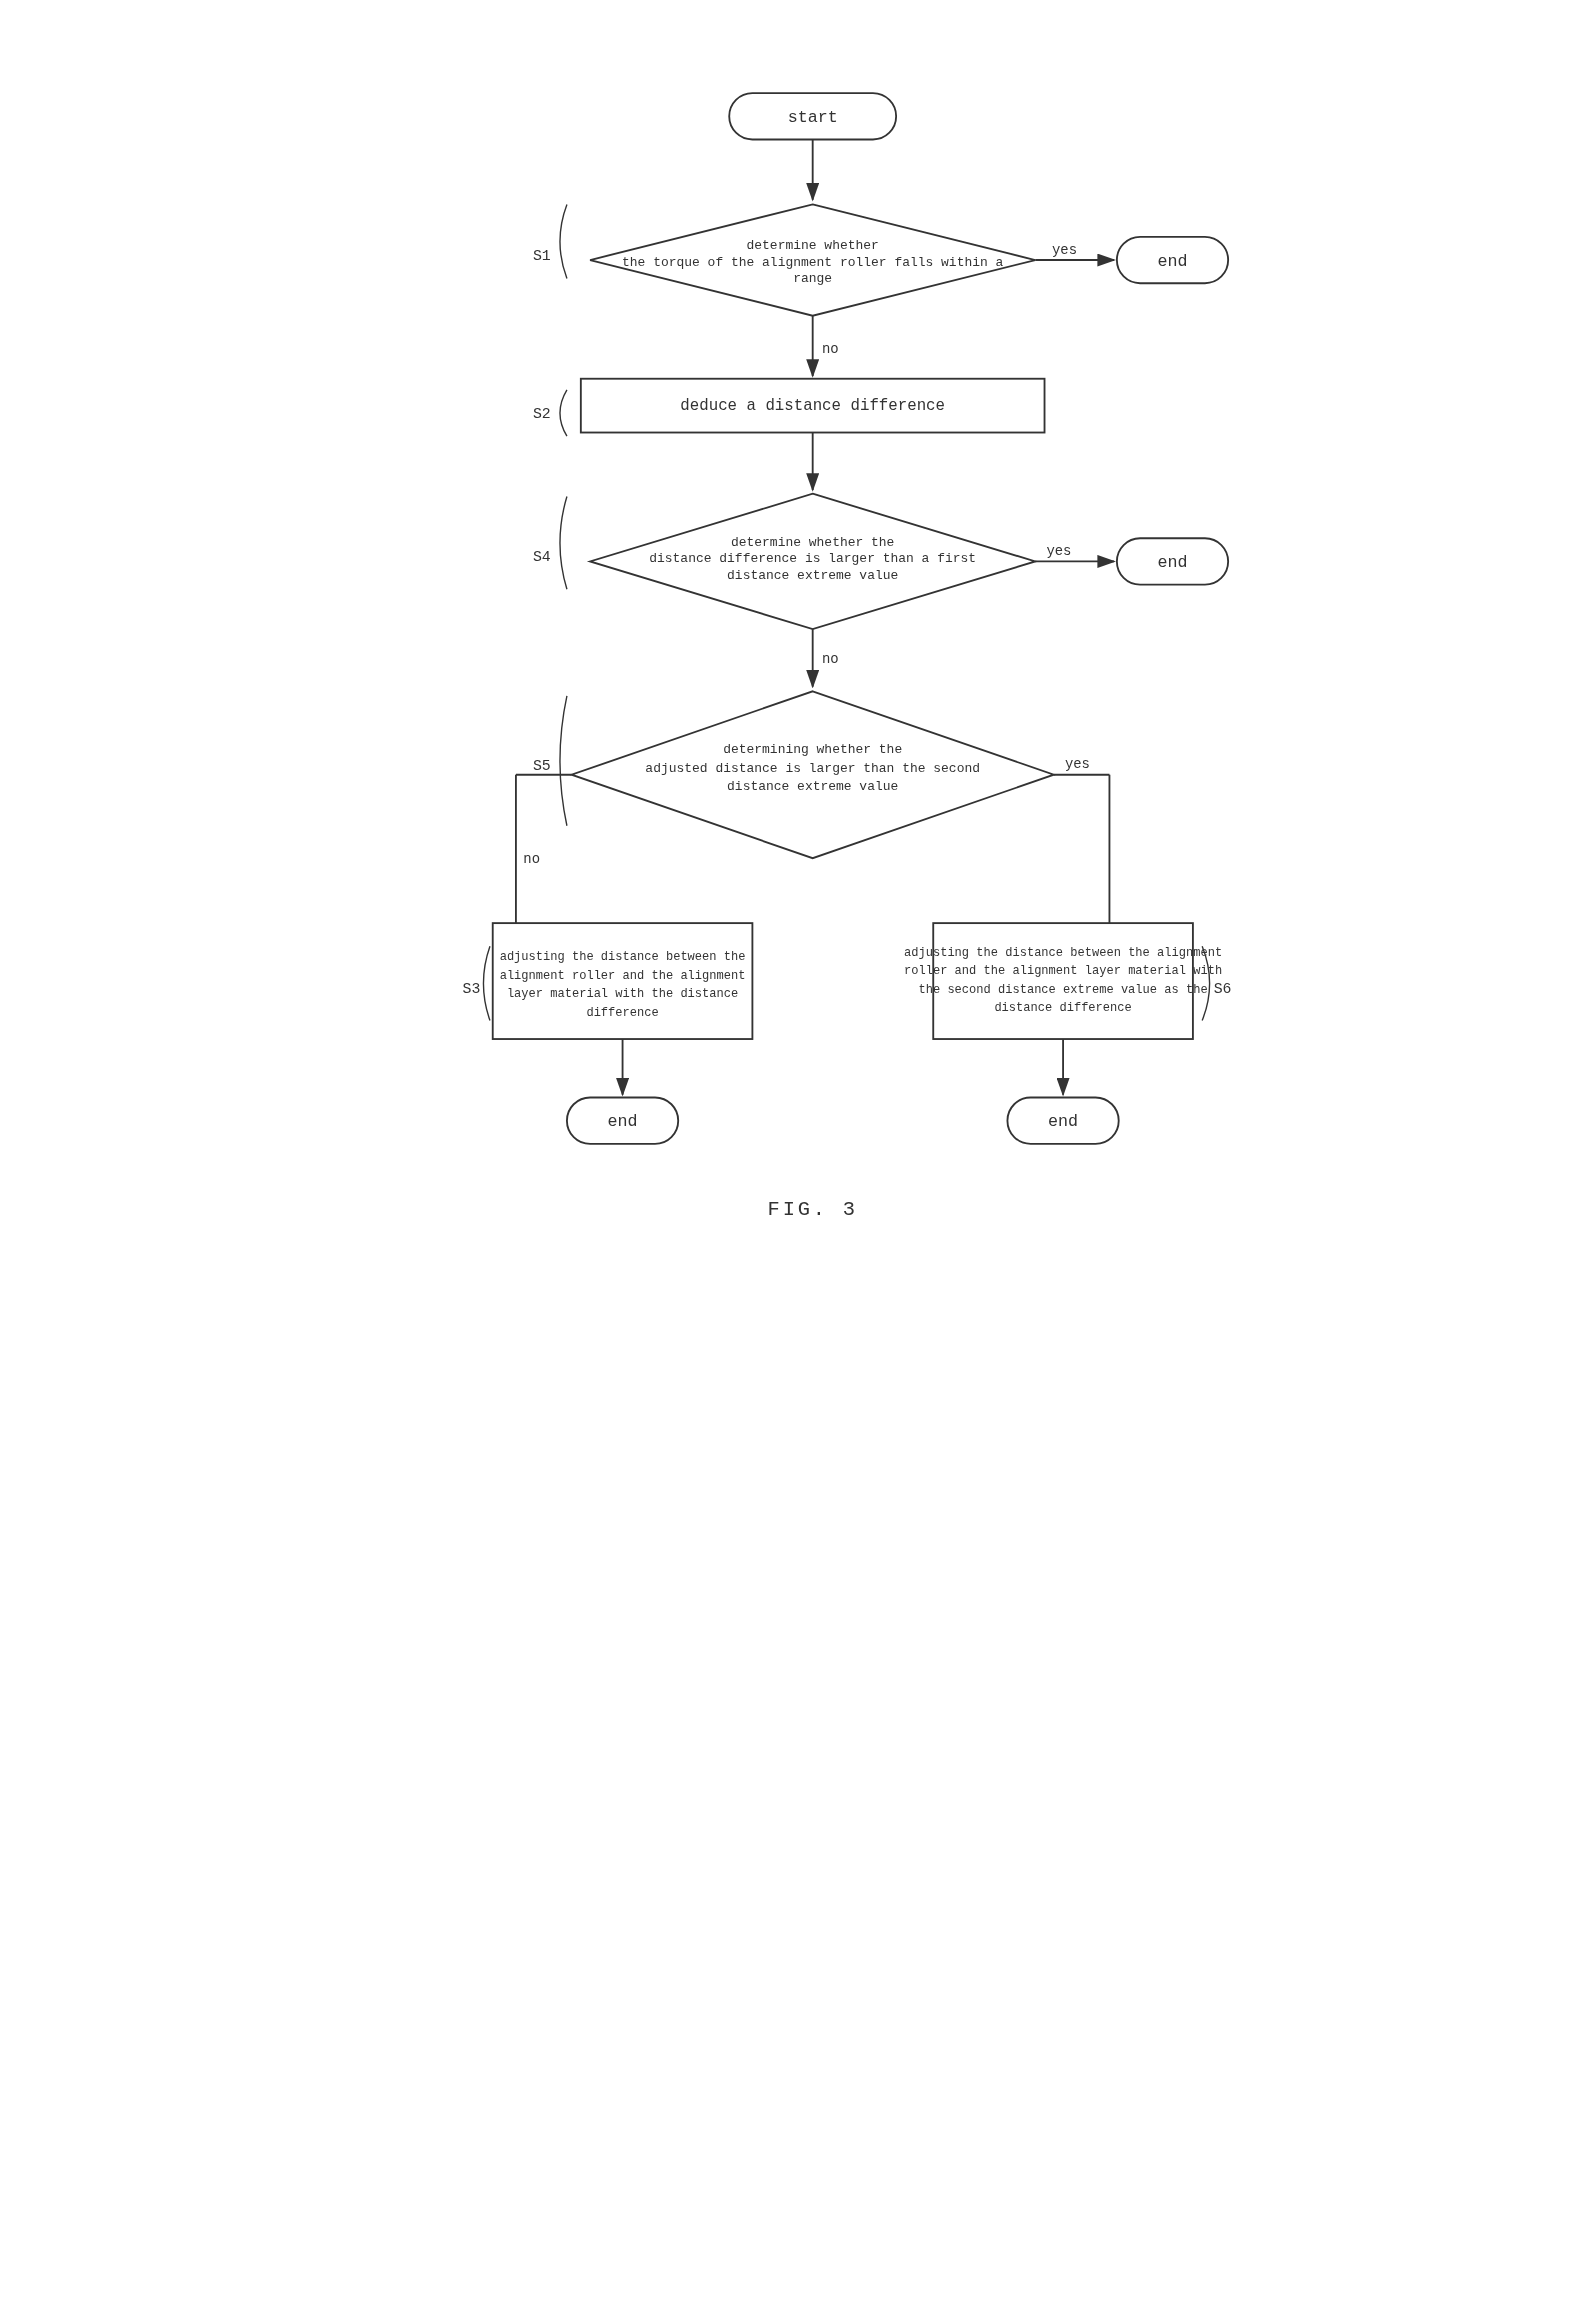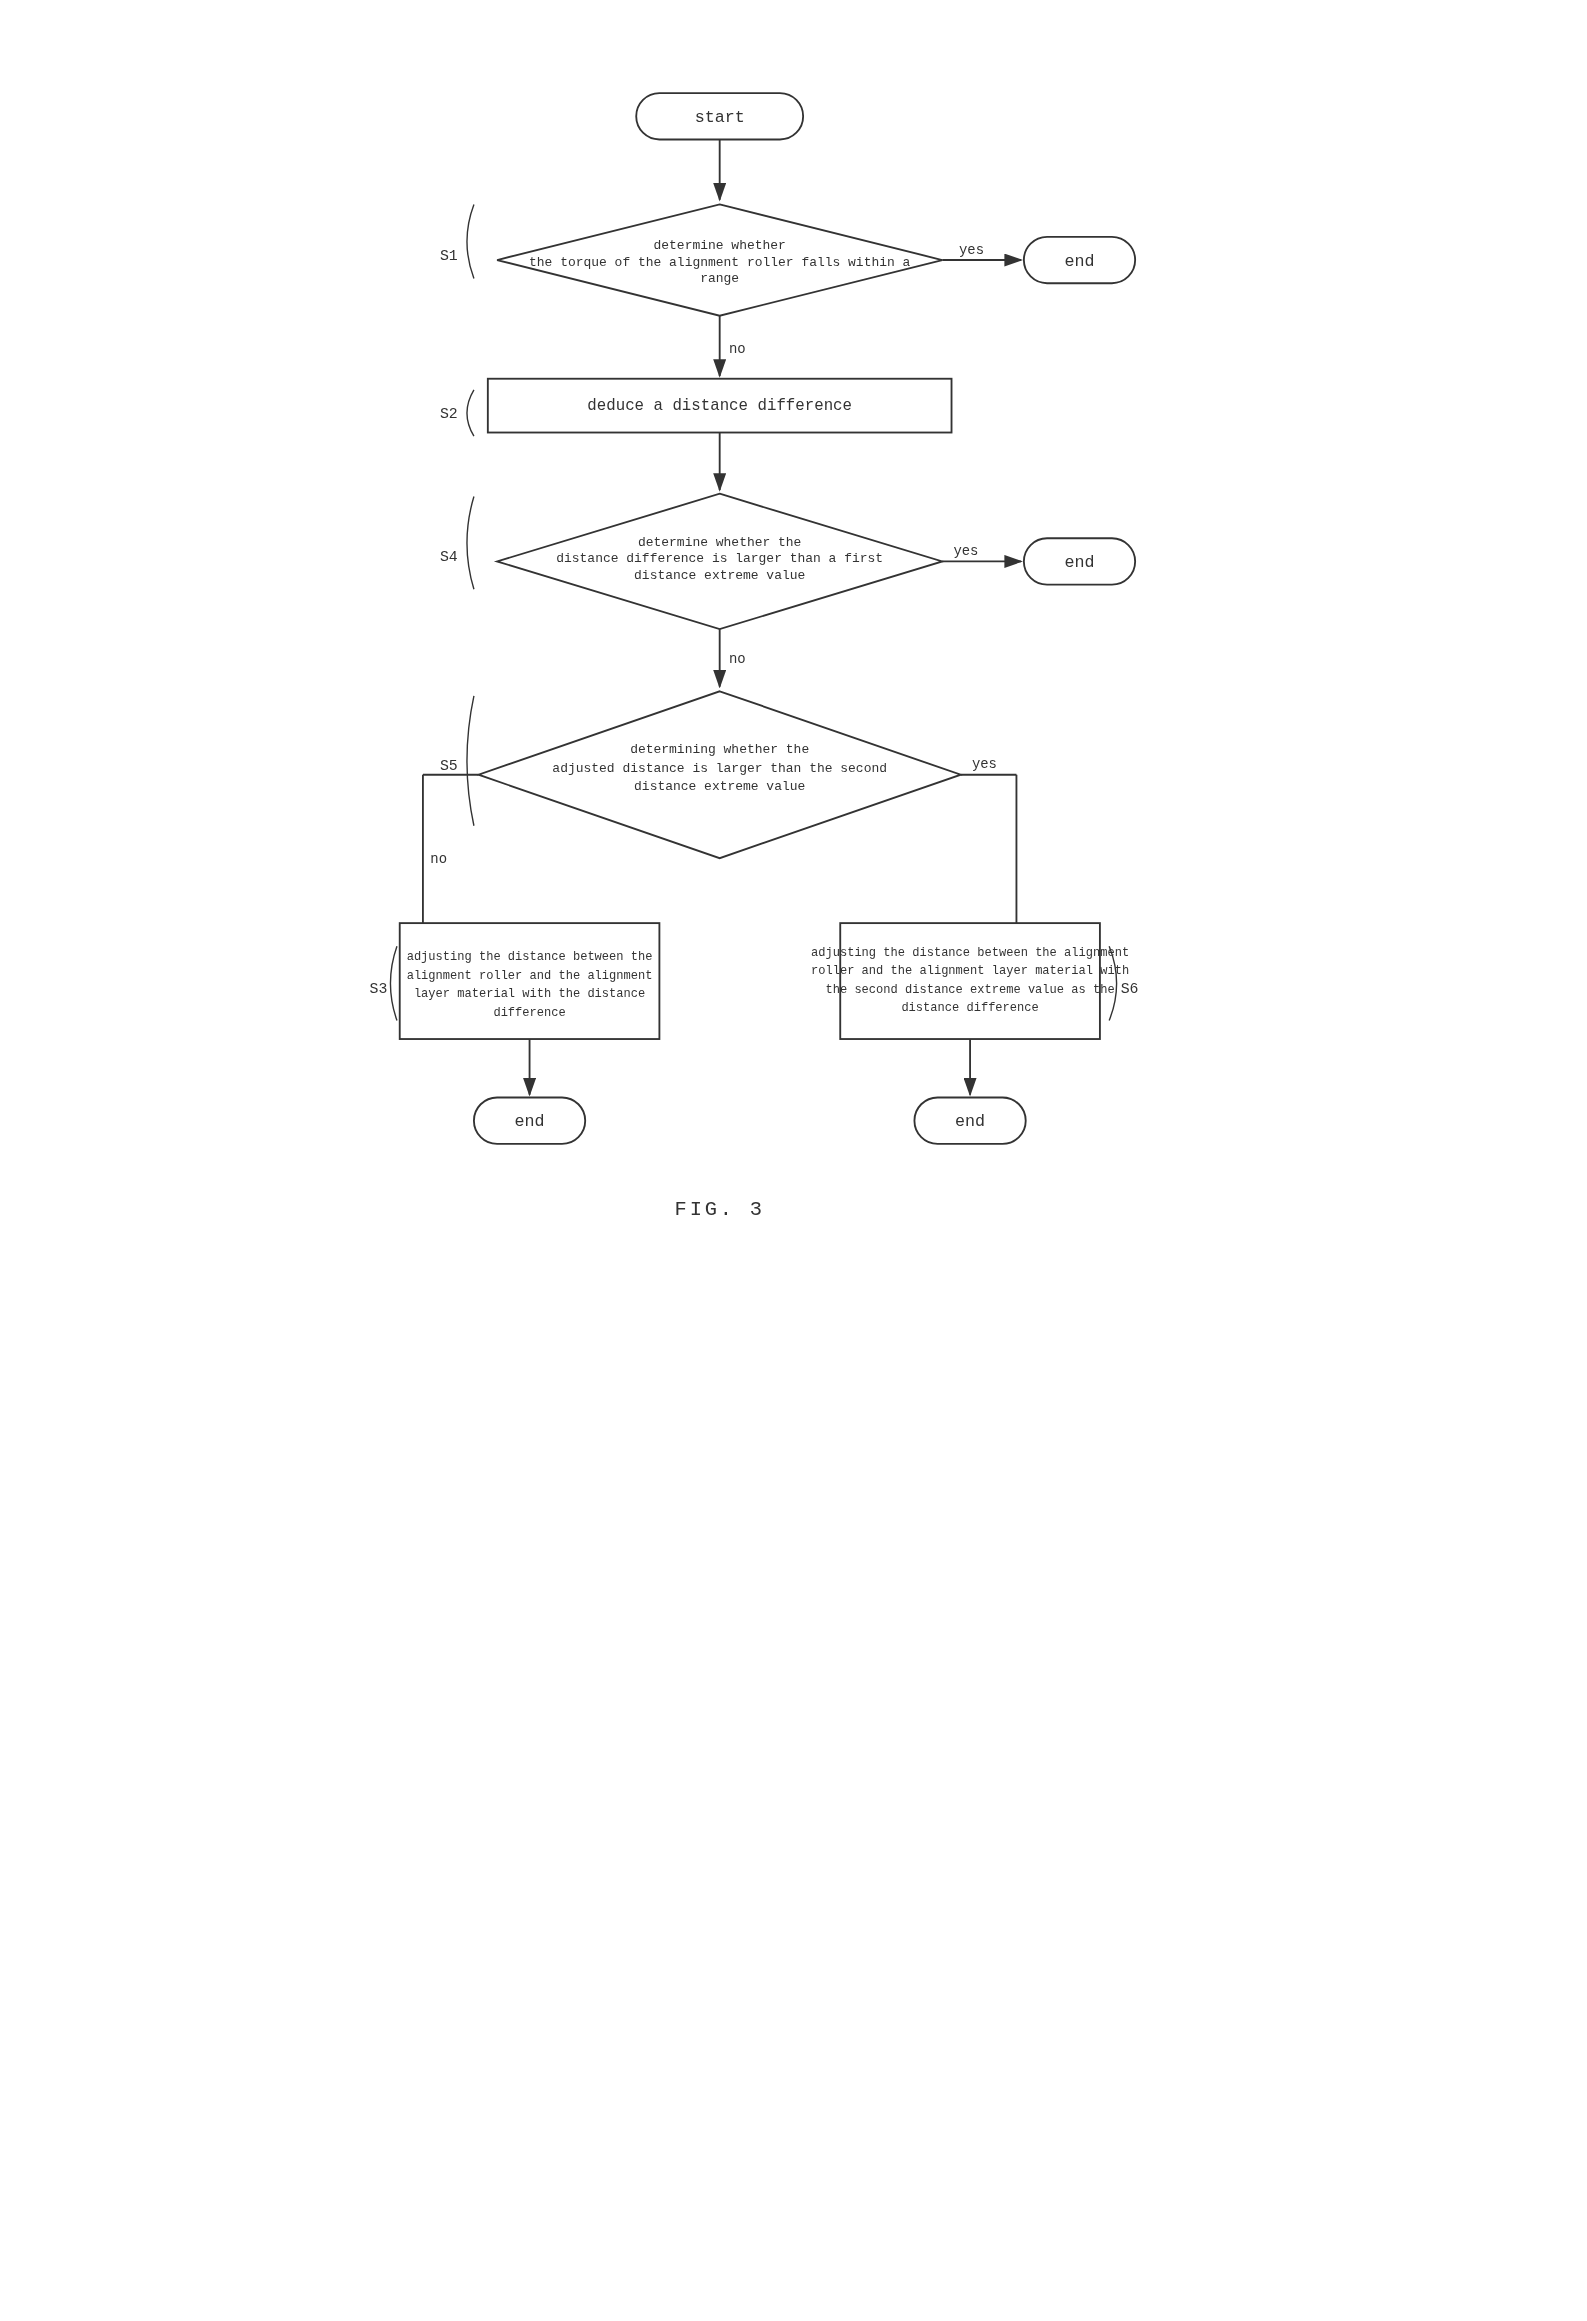--- a/index.html
+++ b/index.html
@@ -11,21 +11,21 @@
       display: flex;
       justify-content: center;
       align-items: flex-start;
     }
     .diagram-container {
       width: 928px;
       margin: 56px auto;
       position: relative;
       display: flex;
       flex-direction: column;
-      align-items: flex-start;
+      align-items: flex-end;
     }
     
     svg.main-chart {
       overflow: visible;
     }
   </style>
 </head>
 <body>
 
 <div class="diagram-container">

